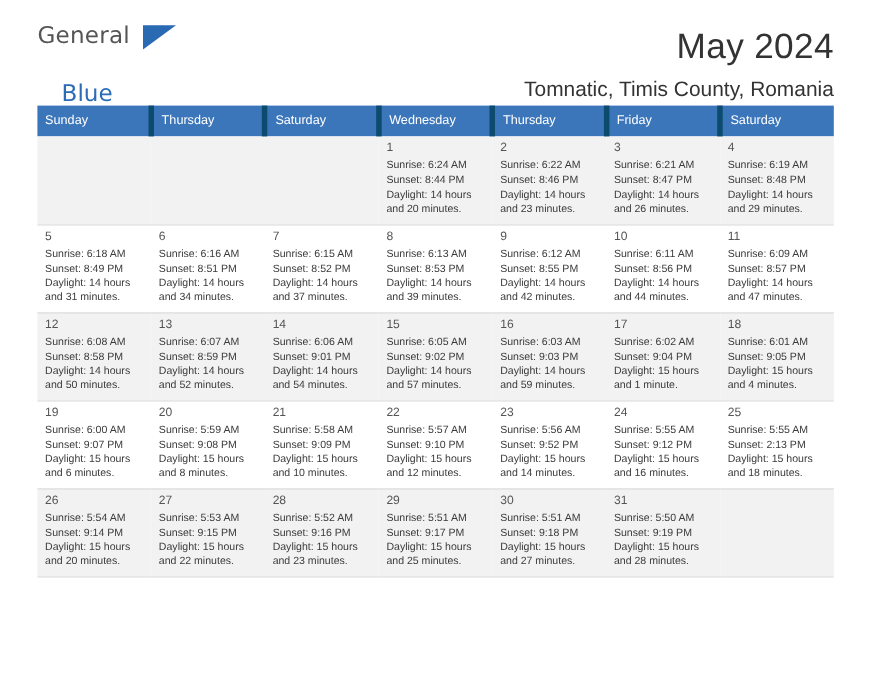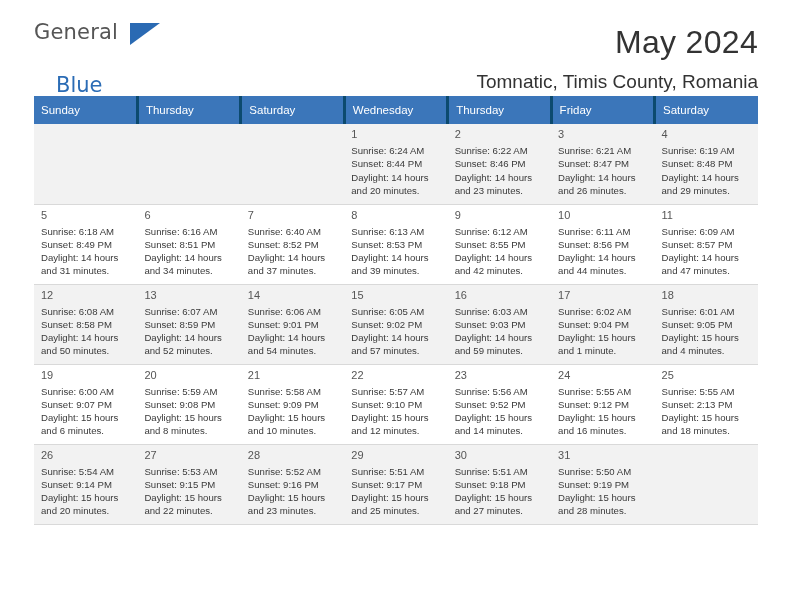--- a/index.html
+++ b/index.html
@@ -83,21 +83,21 @@
     table-layout: fixed;
   }
   table.cal th {
     background: #3b76ba;
     color: #ffffff;
     font-size: 11.5px;
     font-weight: normal;
     text-align: left;
     padding: 5px 0 5px 7px;
     height: 18px;
-    border-right: 3px solid #0c4a6e;
+    border-right: 5px solid #0c4a6e;
   }
   table.cal th:last-child { border-right: none; }
   table.cal td {
     vertical-align: top;
     height: 80px;
     padding: 4px 6px 6px 7px;
     font-size: 9.6px;
     line-height: 13.2px;
     color: #3a3a3a;
     border-bottom: 1px solid #d9d9d9;
@@ -200,21 +200,21 @@
             <div class="info">
               <div>Sunrise: 6:16 AM</div>
               <div>Sunset: 8:51 PM</div>
               <div>Daylight: 14 hours</div>
               <div>and 34 minutes.</div>
             </div>
           </td>
           <td>
             <span class="daynum">7</span>
             <div class="info">
-              <div>Sunrise: 6:40 AM</div>
+              <div>Sunrise: 6:15 AM</div>
               <div>Sunset: 8:52 PM</div>
               <div>Daylight: 14 hours</div>
               <div>and 37 minutes.</div>
             </div>
           </td>
           <td>
             <span class="daynum">8</span>
             <div class="info">
               <div>Sunrise: 6:13 AM</div>
               <div>Sunset: 8:53 PM</div>

